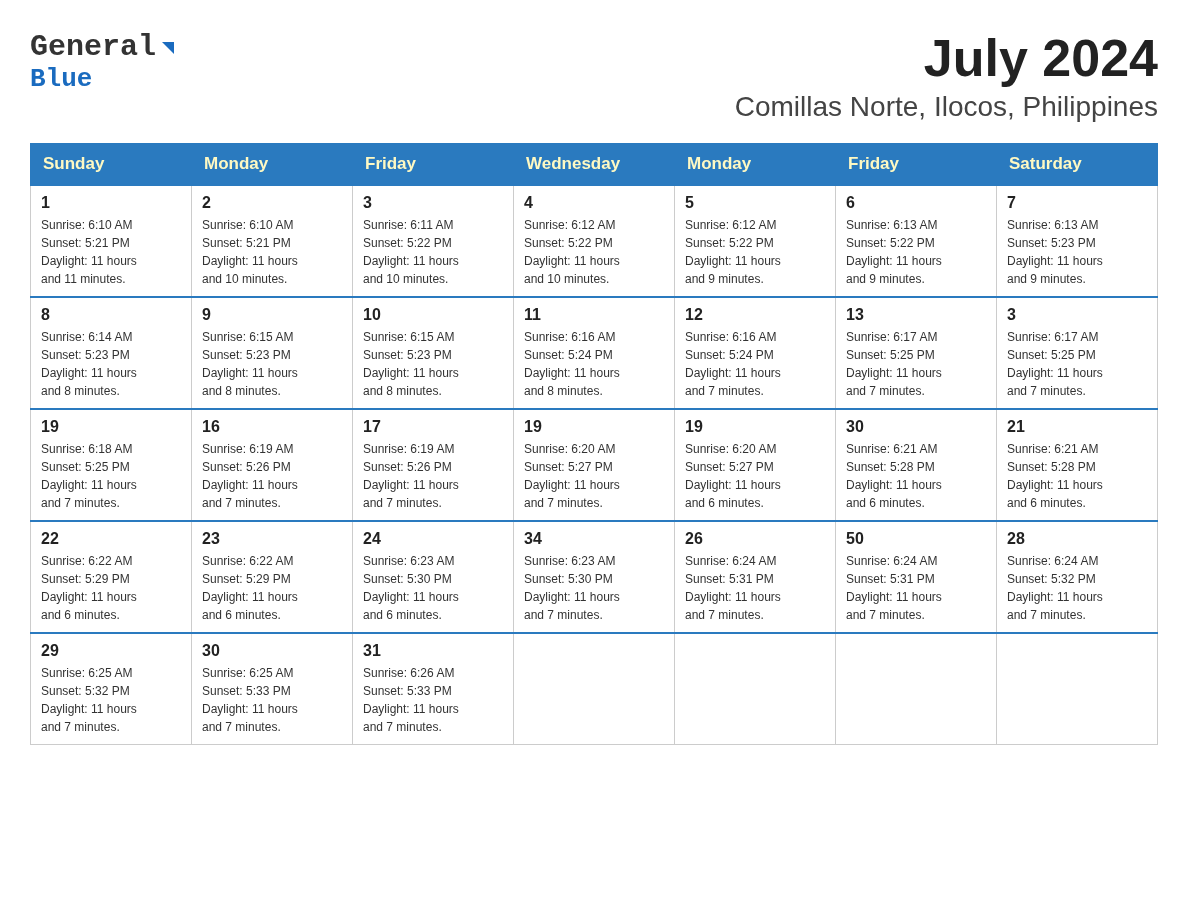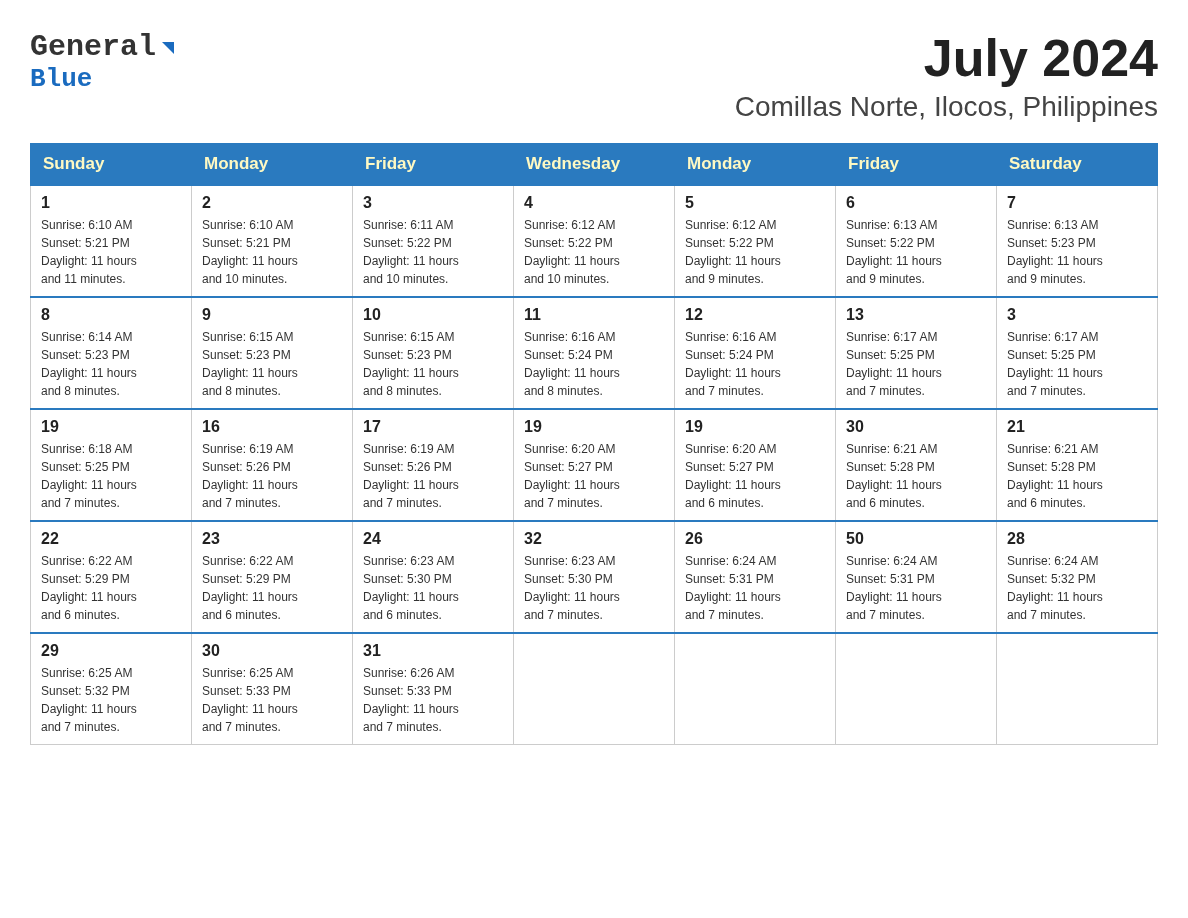--- a/index.html
+++ b/index.html
@@ -225,21 +225,21 @@
       </td>
         <td>
         <span class="day-number">23</span>
         <span class="day-info">Sunrise: 6:22 AM<br>Sunset: 5:29 PM<br>Daylight: 11 hours<br>and 6 minutes.</span>
       </td>
         <td>
         <span class="day-number">24</span>
         <span class="day-info">Sunrise: 6:23 AM<br>Sunset: 5:30 PM<br>Daylight: 11 hours<br>and 6 minutes.</span>
       </td>
         <td>
-        <span class="day-number">32</span>
+        <span class="day-number">34</span>
         <span class="day-info">Sunrise: 6:23 AM<br>Sunset: 5:30 PM<br>Daylight: 11 hours<br>and 7 minutes.</span>
       </td>
         <td>
         <span class="day-number">26</span>
         <span class="day-info">Sunrise: 6:24 AM<br>Sunset: 5:31 PM<br>Daylight: 11 hours<br>and 7 minutes.</span>
       </td>
         <td>
         <span class="day-number">50</span>
         <span class="day-info">Sunrise: 6:24 AM<br>Sunset: 5:31 PM<br>Daylight: 11 hours<br>and 7 minutes.</span>
       </td>

